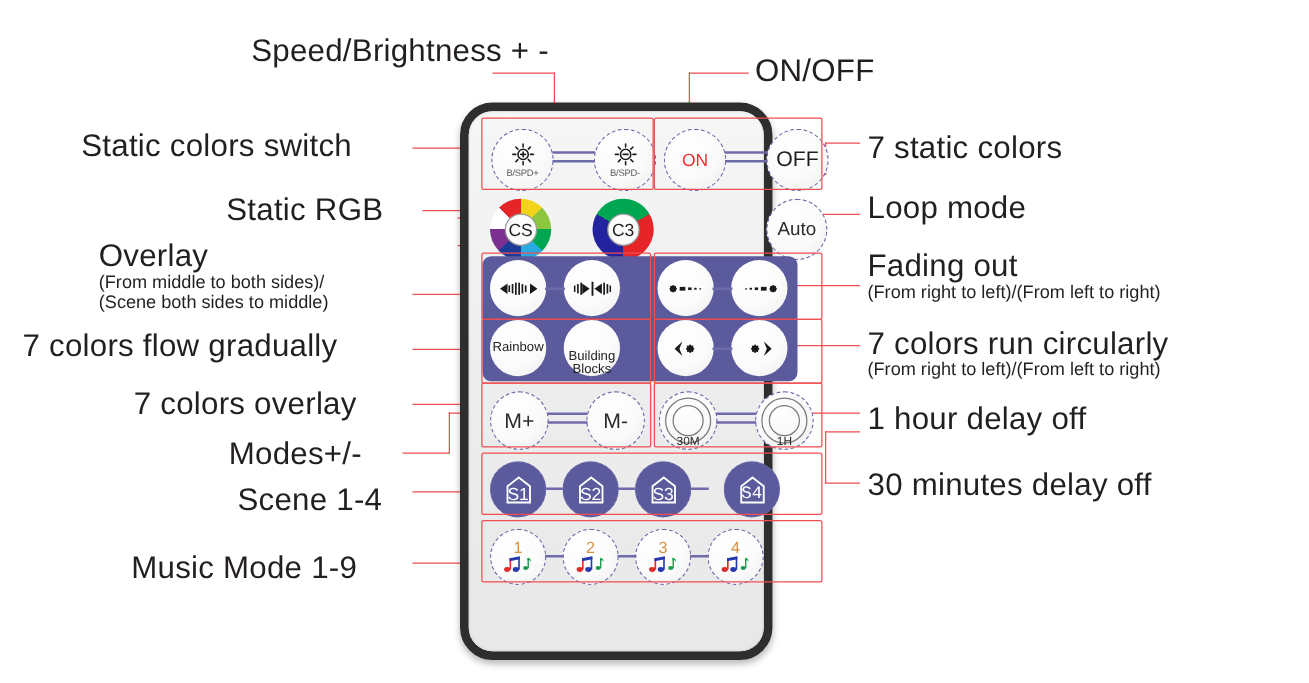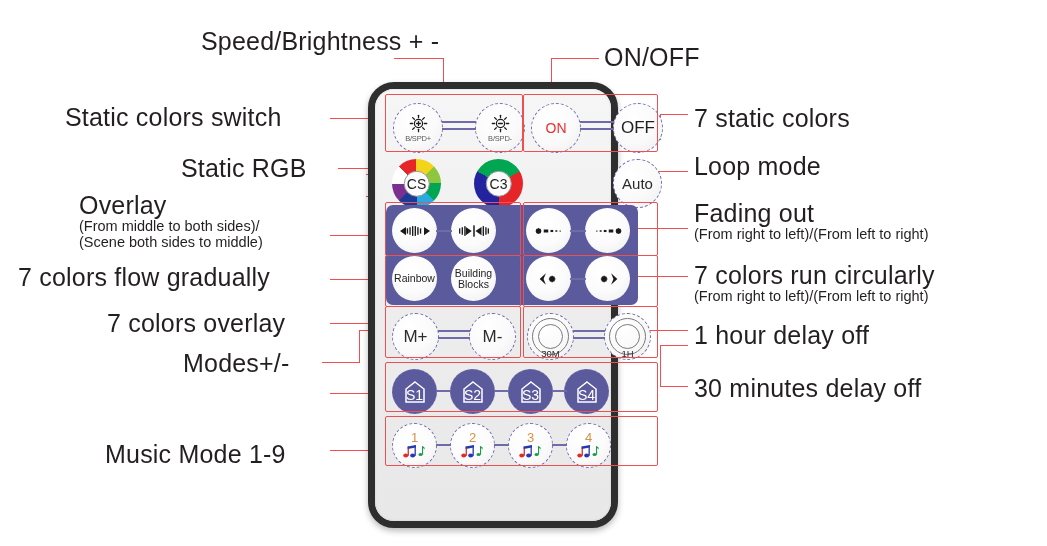--- a/index.html
+++ b/index.html
@@ -192,20 +192,23 @@
   </div>
 
   <div class="lbl l" style="left:107px; top:310px;">
     <span class="main">7 colors overlay</span>
   </div>
 
   <div class="lbl l" style="left:183px; top:350px;">
     <span class="main">Modes+/-</span>
   </div>
 
+  <div class="lbl l" style="left:190px; top:387px;">
+    <span class="main">Scene 1-4</span>
+  </div>
 
   <div class="lbl l" style="left:105px; top:441px;">
     <span class="main">Music Mode 1-9</span>
   </div>
 
   <div class="lbl r" style="left:694px; top:105px;">
     <span class="main">7 static colors</span>
   </div>
 
   <div class="lbl r" style="left:694px; top:153px;">
@@ -405,21 +408,21 @@
                   <rect x="30.2" y="7.2" width="7.6" height="1.6"></rect>
                   <rect x="33.2" y="4.2" width="1.6" height="7.6"></rect>
                 </g>
             </g>
           </svg>
         </div>
 
         <div class="btn" style="left:6px; top:51px; width:45px; height:45px;">
           <span class="lblsm">Rainbow</span>
         </div>
-        <div class="btn" style="left:65px; top:51px; width:45px; height:45px;">
+        <div class="btn" style="left:65px; top:51px; width:45px; height:45px;justify-content:flex-end;">
           <span class="lblsm">
             <span>Building</span><br>
             <span>Blocks</span>
           </span>
         </div>
 
         <div class="btn" style="left:140px; top:51px; width:45px; height:45px;">
           <svg width="28" height="14" viewBox="0 0 32 18">
             <path d="M12 1.5 L4 9 L12 16.5 L9 9 Z" fill="#1a1a1a"></path>
             <g fill="#1a1a1a" transform="translate(20,9)">
@@ -490,21 +493,21 @@
       <div class="conn" style="left:119px; top:301px; width:15px;"></div>
       <div class="scene" style="left:133px; top:280px; width:45px; height:45px;">
         <span class="hicon">
           <svg width="22" height="24" viewBox="0 0 22 24">
             <path d="M11 2 L20 9 L20 22 L2 22 L2 9 Z" fill="none" stroke="#ffffff" stroke-width="1.5"></path>
           </svg>
           <span class="htxt">S3</span>
         </span>
       </div>
       <div class="conn" style="left:177px; top:301px; width:15px;"></div>
-      <div class="scene" style="left:189px; top:280px; width:45px; height:45px;">
+      <div class="scene" style="left:204px; top:280px; width:45px; height:45px;font-family:Liberation Mono, monospace;">
         <span class="hicon">
           <svg width="22" height="24" viewBox="0 0 22 24">
             <path d="M11 2 L20 9 L20 22 L2 22 L2 9 Z" fill="none" stroke="#ffffff" stroke-width="1.5"></path>
           </svg>
           <span class="htxt">S4</span>
         </span>
       </div>
 
       <div class="music" style="left:17px; top:334px; width:45px; height:45px;">
         <span class="num">1</span>

